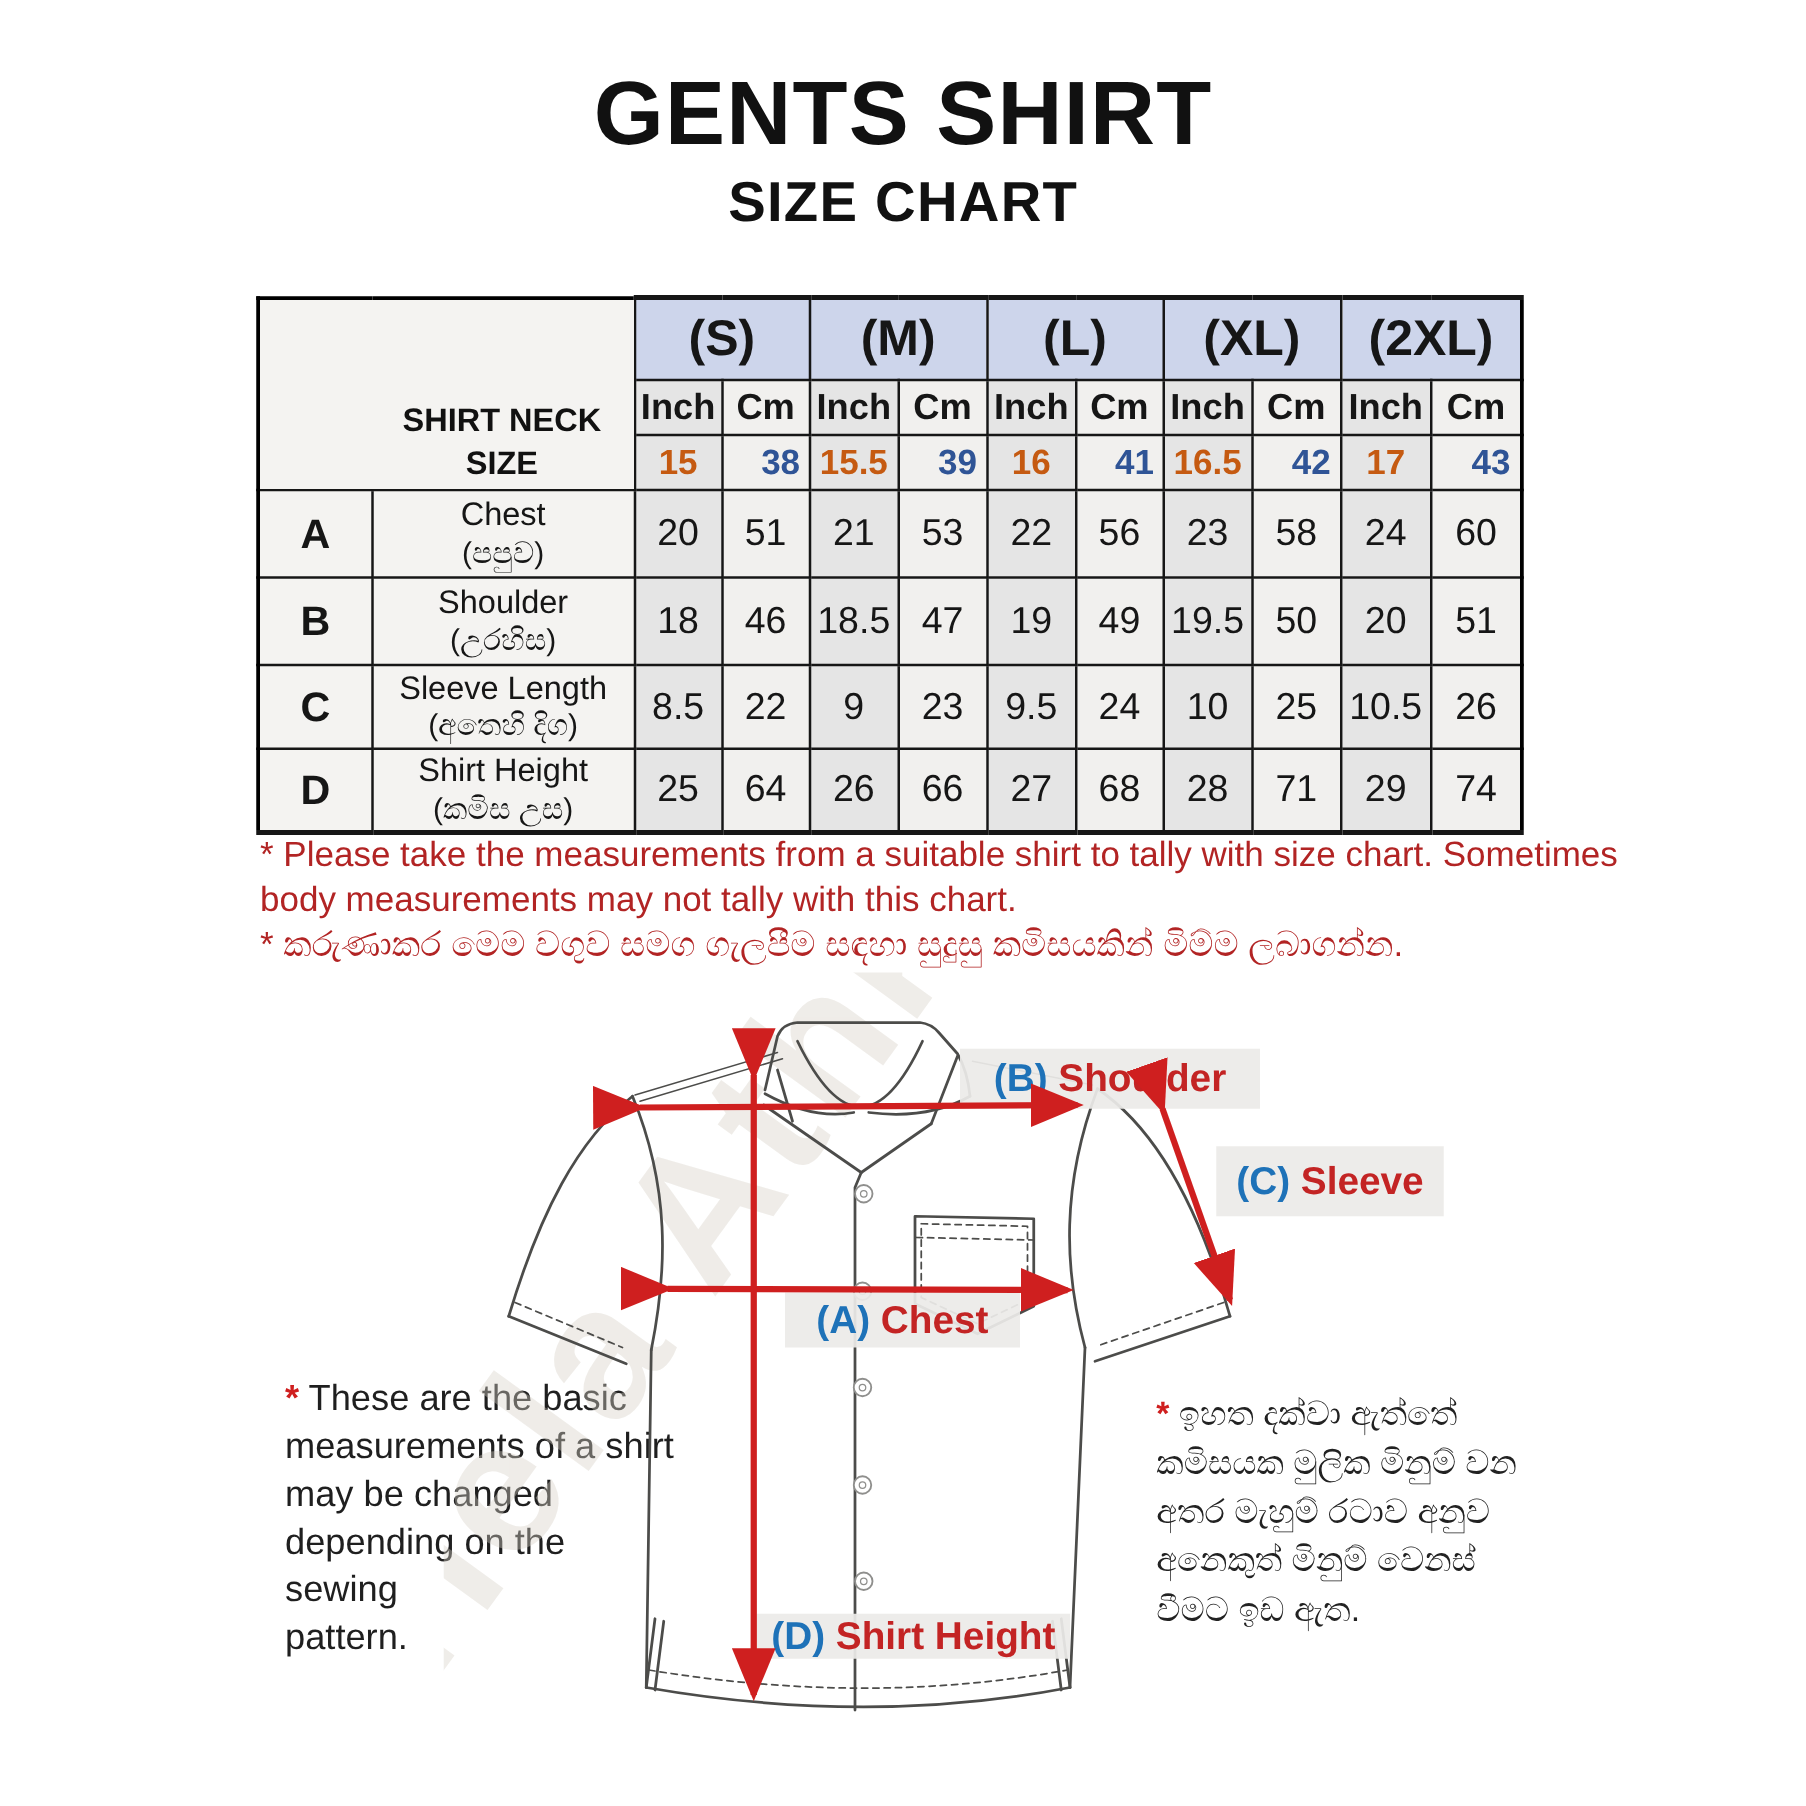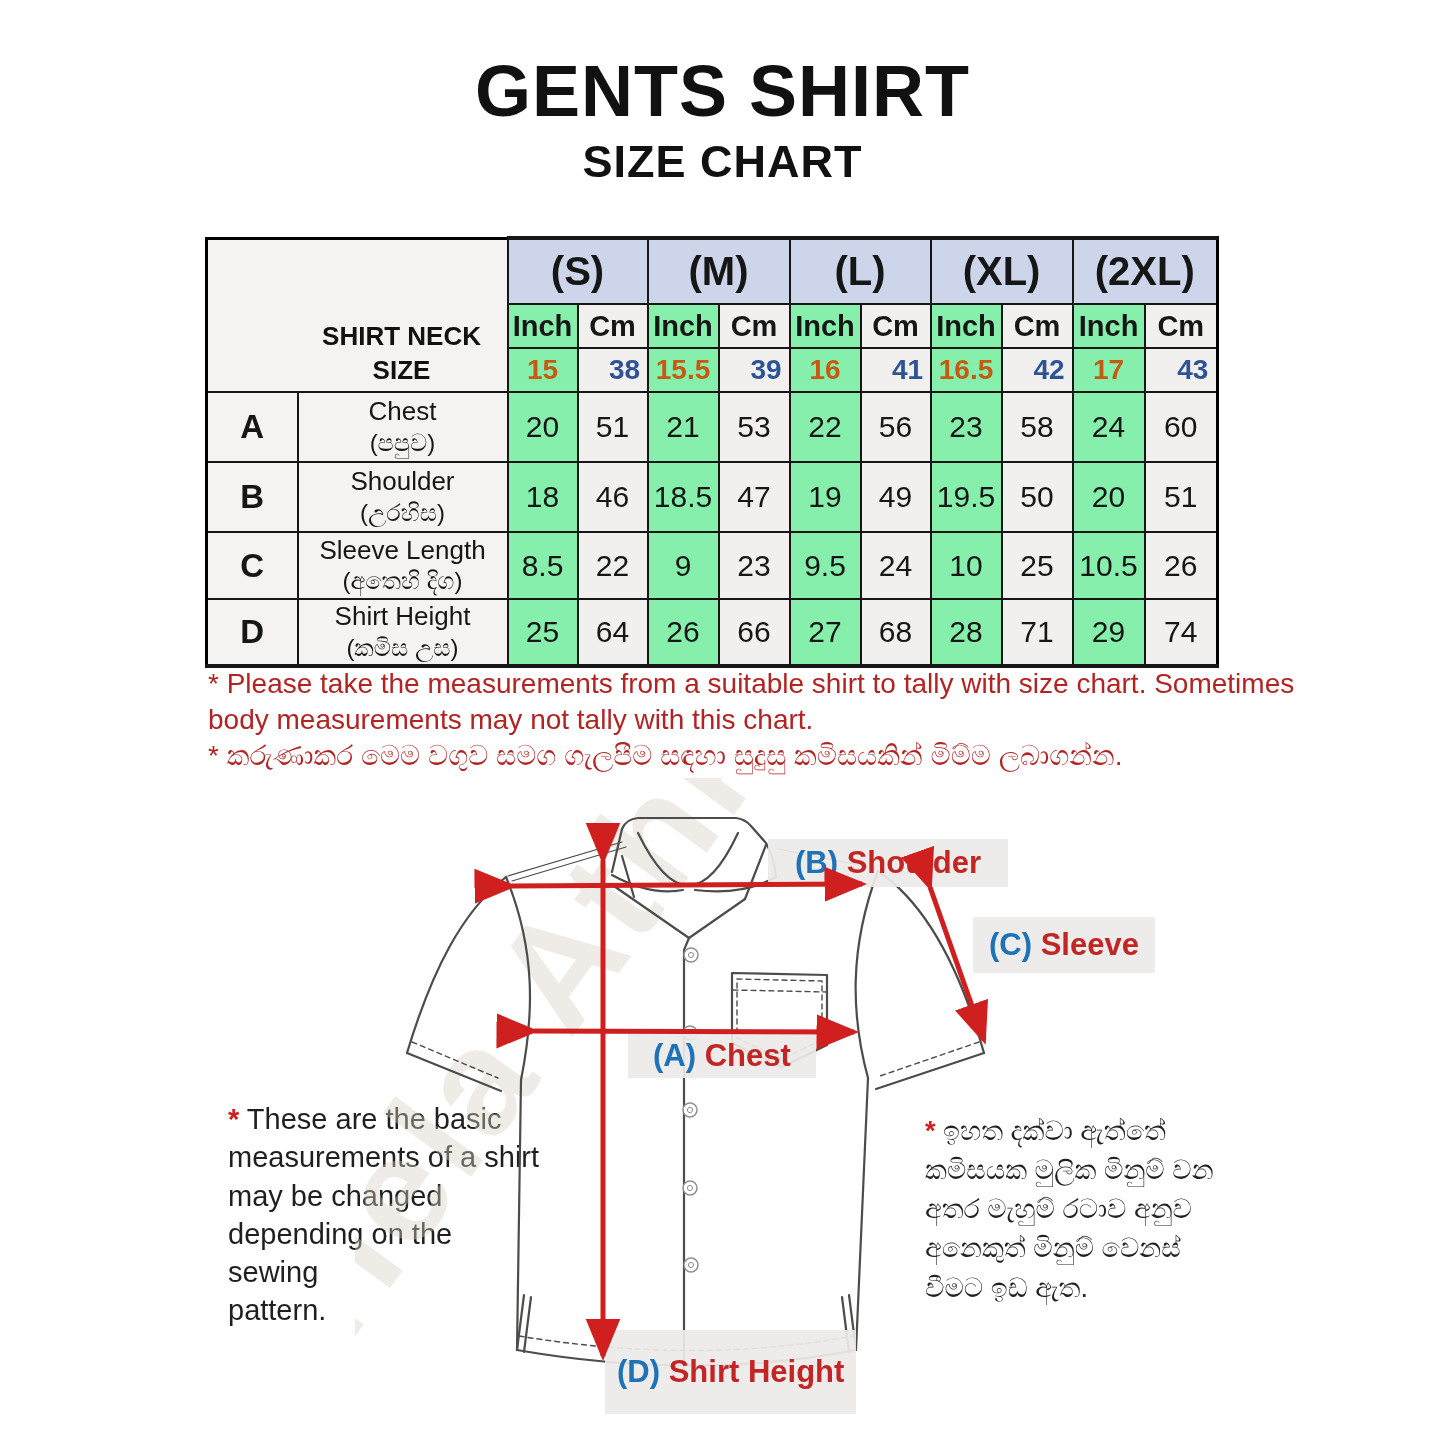--- a/index.html
+++ b/index.html
@@ -14,21 +14,21 @@
   table.size-chart{position:absolute;left:205px;top:236px;width:1011px;border-collapse:collapse;
                    table-layout:fixed;border:3px solid #000;background:#fff;}
   table.size-chart td{border:2px solid #161616;text-align:center;vertical-align:middle;
                       padding:0;color:#161616;overflow:hidden;}
   td.gs{border-left-width:4px;}
   td.ge{border-right-width:4px;}
   tr.r-size td.size{border-top-width:4px;background:#cdd5eb;font-size:40px;font-weight:bold;}
   td.corner{background:#f4f3f1;position:relative;}
   .corner-inner{position:absolute;right:0;bottom:4px;width:210px;text-align:center;
                 font-size:26px;font-weight:bold;line-height:1.28;color:#111;}
-  td.inch{background:#86efac;}
+  td.inch{background:#e5e5e5;}
   td.cm{background:#f1f0ee;}
   tr.r-unit td{font-size:29px;font-weight:bold;}
   tr.r-neck td{font-size:28px;font-weight:bold;}
   tr.r-neck td.inch{color:#c55a11;}
   tr.r-neck td.cm{color:#2f5496;padding-left:24px;}
   td.letter{background:#f4f3f1;font-size:33px;font-weight:bold;}
   td.rowlbl{background:#f4f3f1;}
   .lbl-en{font-size:26px;line-height:1.2;}
   .lbl-si{font-size:24px;line-height:1.25;}
   td.num{font-size:30px;}
@@ -40,21 +40,21 @@
   
   .shirt-svg{position:absolute;left:355px;top:778px;z-index:1;}
   .arrow-svg{position:absolute;left:355px;top:778px;z-index:3;pointer-events:none;}
   .dlabel{position:absolute;z-index:2;background:rgba(236,235,232,0.93);
           font-weight:bold;white-space:nowrap;}
   .dlabel .key{color:#1e72b8;}
   .dlabel .val{color:#c32424;}
   .dlabel-b{left:768px;top:839px;font-size:31px;padding:6px 27px;}
   .dlabel-c{left:973px;top:917px;font-size:31px;padding:10px 16px;}
   .dlabel-a{left:628px;top:986px;font-size:31px;padding:4px 25px;margin-top:48px;}
-  .dlabel-d{left:605px;top:1330px;font-size:31px;padding:24px 12px;}
+  .dlabel-d{left:605px;top:1291px;font-size:31px;padding:0 12px;}
   
   .note-left{position:absolute;left:228px;top:1100px;width:320px;font-size:29px;
              line-height:1.32;color:#1f1f1f;}
   .note-right{position:absolute;left:925px;top:1112px;width:330px;font-size:27px;
               line-height:1.45;color:#222;}
   .ast{color:#cf1f1f;font-weight:bold;}
 </style>
 </head>
 <body>
 

